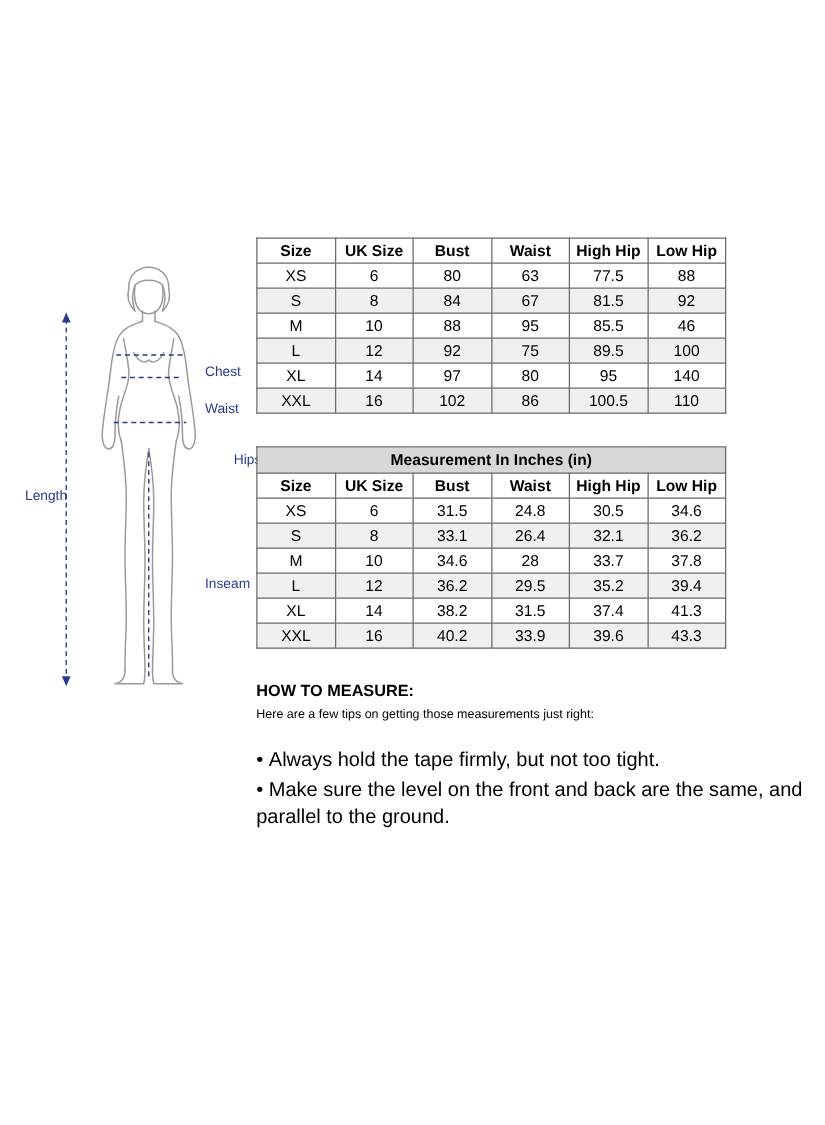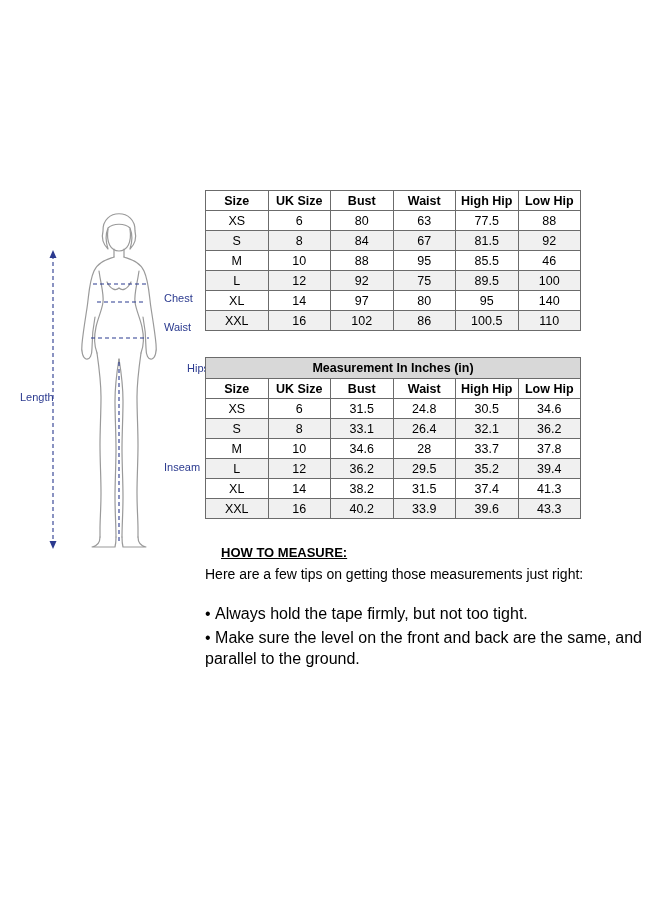--- a/index.html
+++ b/index.html
@@ -29,23 +29,23 @@
   }
   table.size-table .title-cell{
     background:#d8d8d8;font-weight:bold;font-size:12.5px;padding:3px 2px;
   }
   table.size-table thead th{font-weight:bold;background:#ffffff;}
   table.size-table tbody tr:nth-child(even) td{background:#f0f0f0;}
   table.size-table tbody tr:nth-child(odd) td{background:#ffffff;}
   
   .how-to{margin-top:8px;width:440px;}
   .how-to h3{
-    font-size:13px;margin:0 0 6px 16px;text-decoration:underline;font-weight:bold;
-  }
-  .how-to p{font-size:14px;margin:2px 0 22px 0;}
+    font-size:13px;margin:0 0 6px 0;font-weight:bold;
+  }
+  .how-to p{font-size:10px;margin:2px 0 22px 0;}
   .how-to ul{list-style:none;margin:0;padding:0;}
   .how-to li{font-size:16px;margin:0 0 3px 0;line-height:1.3;}
   .how-to li::before{content:"\2022\00a0";}
 </style>
 </head>
 <body>
 
 <div class="page">
 
   <div class="figure-area">

